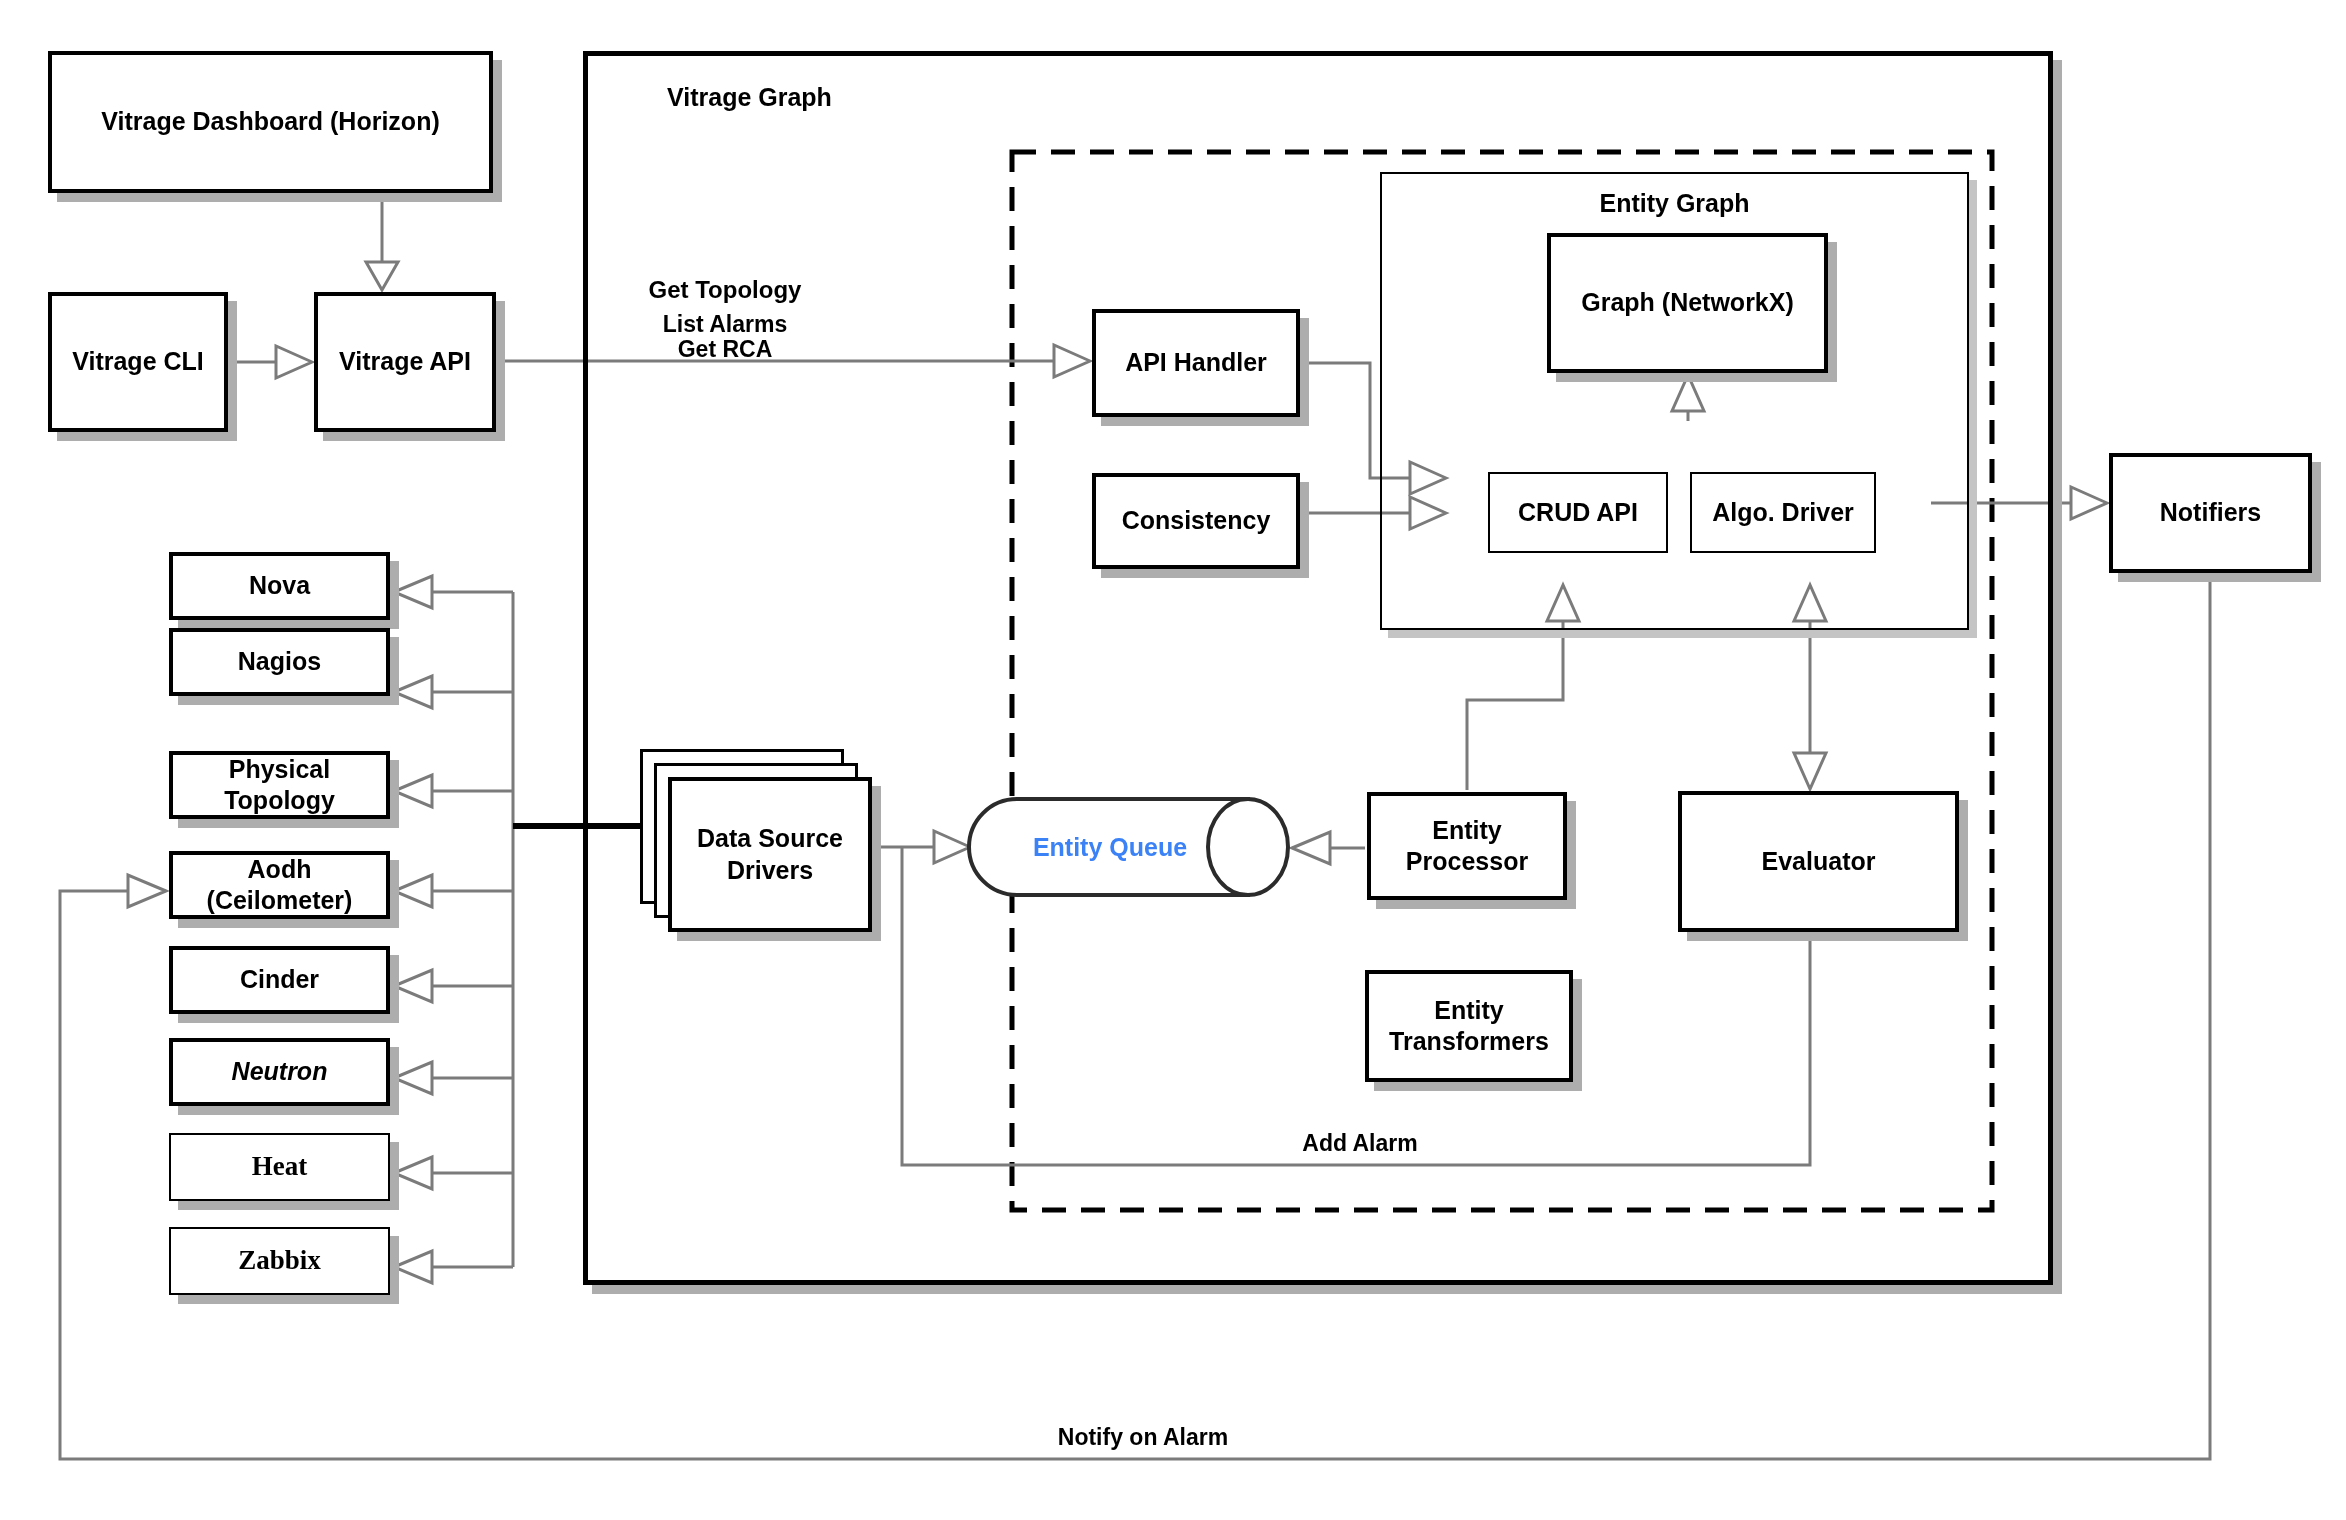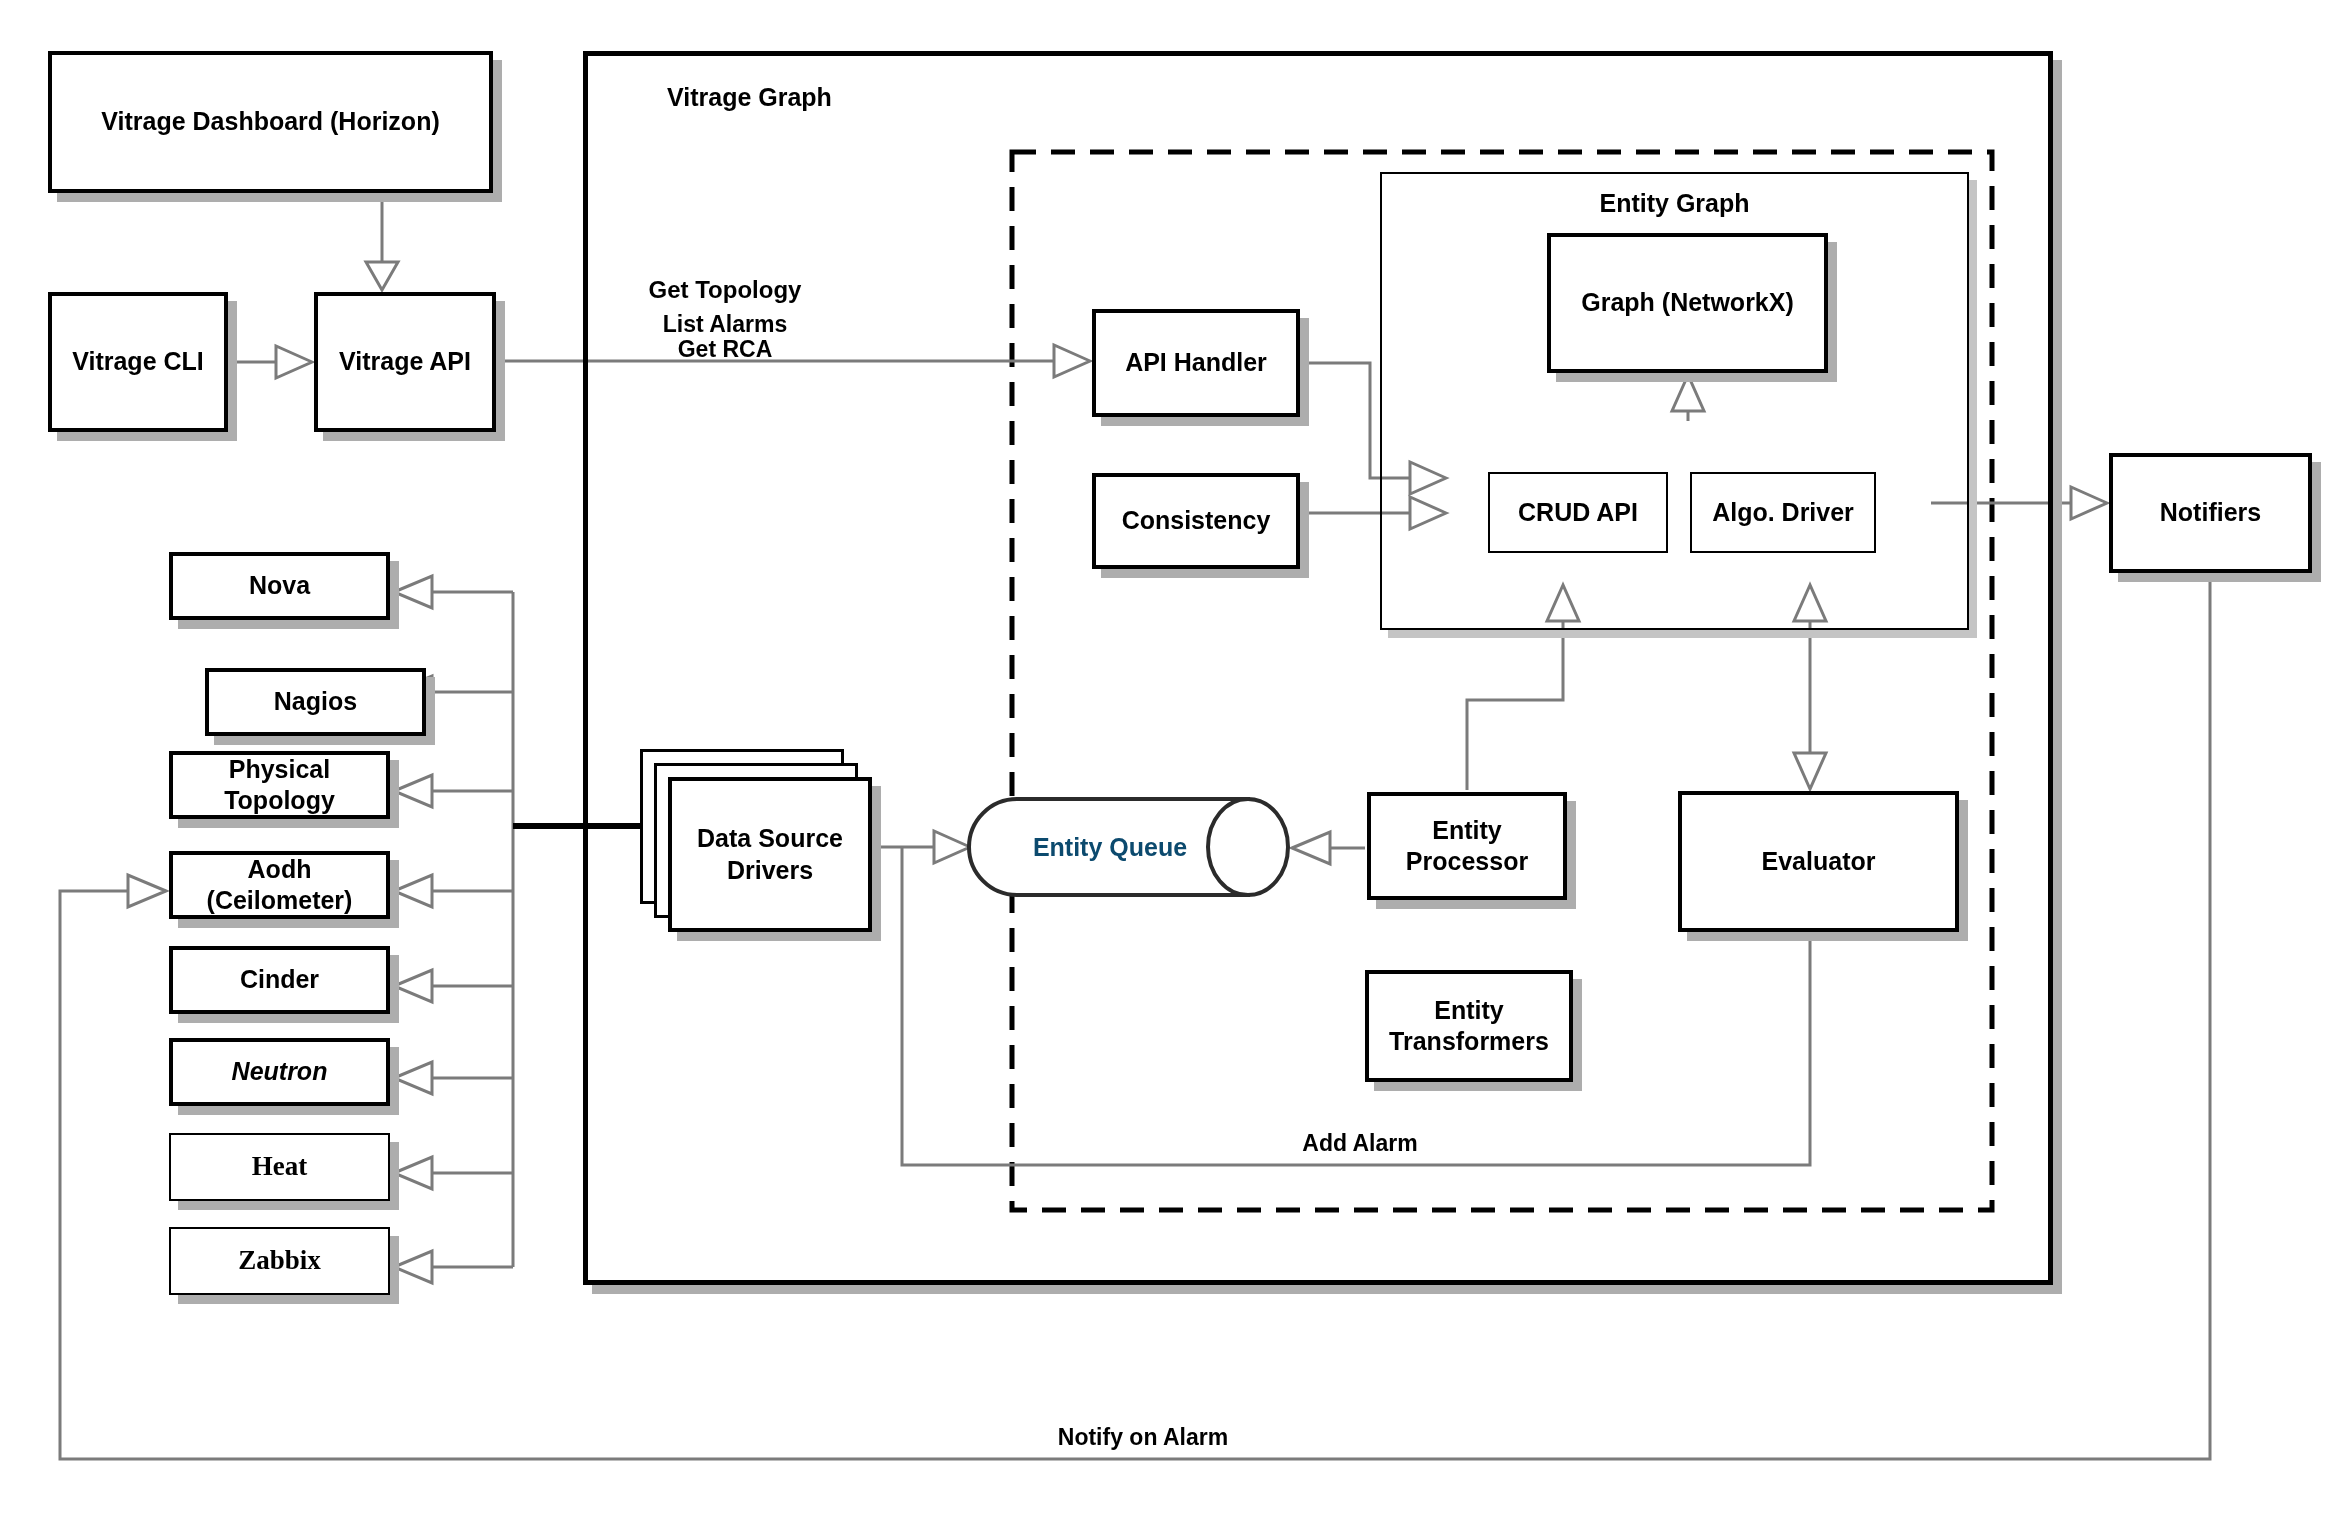--- a/index.html
+++ b/index.html
@@ -21,21 +21,21 @@
   .noshadow{box-shadow:none;}
   .lightshadow{box-shadow:8px 8px 0 0 #c4c4c4;}
   .serif{font-family:"Liberation Serif",serif;font-size:27px;}
   .lbl{
     position:absolute;font-weight:700;font-size:23px;color:#000;text-align:center;
     z-index:4;white-space:pre-line;line-height:1.18;
   }
   .title-in{position:absolute;font-weight:700;font-size:25px;color:#000;}
   .src{width:221px;height:68px;left:169px;}
   .queue-label{
-    position:absolute;z-index:4;font-weight:700;font-size:25px;color:#0c4a6e;
+    position:absolute;z-index:4;font-weight:700;font-size:25px;color:#3b82f6;
     display:flex;align-items:center;justify-content:center;
   }
 </style>
 </head>
 <body>
 
 <div class="canvas">
 
   <svg class="wires" width="2346" height="1520" viewBox="0 0 2346 1520">
 
@@ -175,21 +175,21 @@
 
   <div class="box" style="left:1365px;top:970px;width:208px;height:112px;">Entity
 Transformers</div>
 
   <div class="box" style="left:1678px;top:791px;width:281px;height:141px;">Evaluator</div>
 
   <div class="box" style="left:2109px;top:453px;width:203px;height:120px;">Notifiers</div>
 
   <div>
       <div class="box src" style="top: 552px;">Nova</div>
-      <div class="box src" style="top: 668px; margin-left: 36px;">Nagios</div>
+      <div class="box src" style="top: 628px;">Nagios</div>
       <div class="box src" style="top: 751px;">Physical
 Topology</div>
       <div class="box src" style="top: 851px;">Aodh
 (Ceilometer)</div>
       <div class="box src" style="top: 946px;">Cinder</div>
       <div class="box src" style="top: 1038px; font-style: italic;">Neutron</div>
       <div class="box src serif b2" style="top: 1133px;">Heat</div>
       <div class="box src serif b2" style="top: 1227px;">Zabbix</div>
     </div>
 

